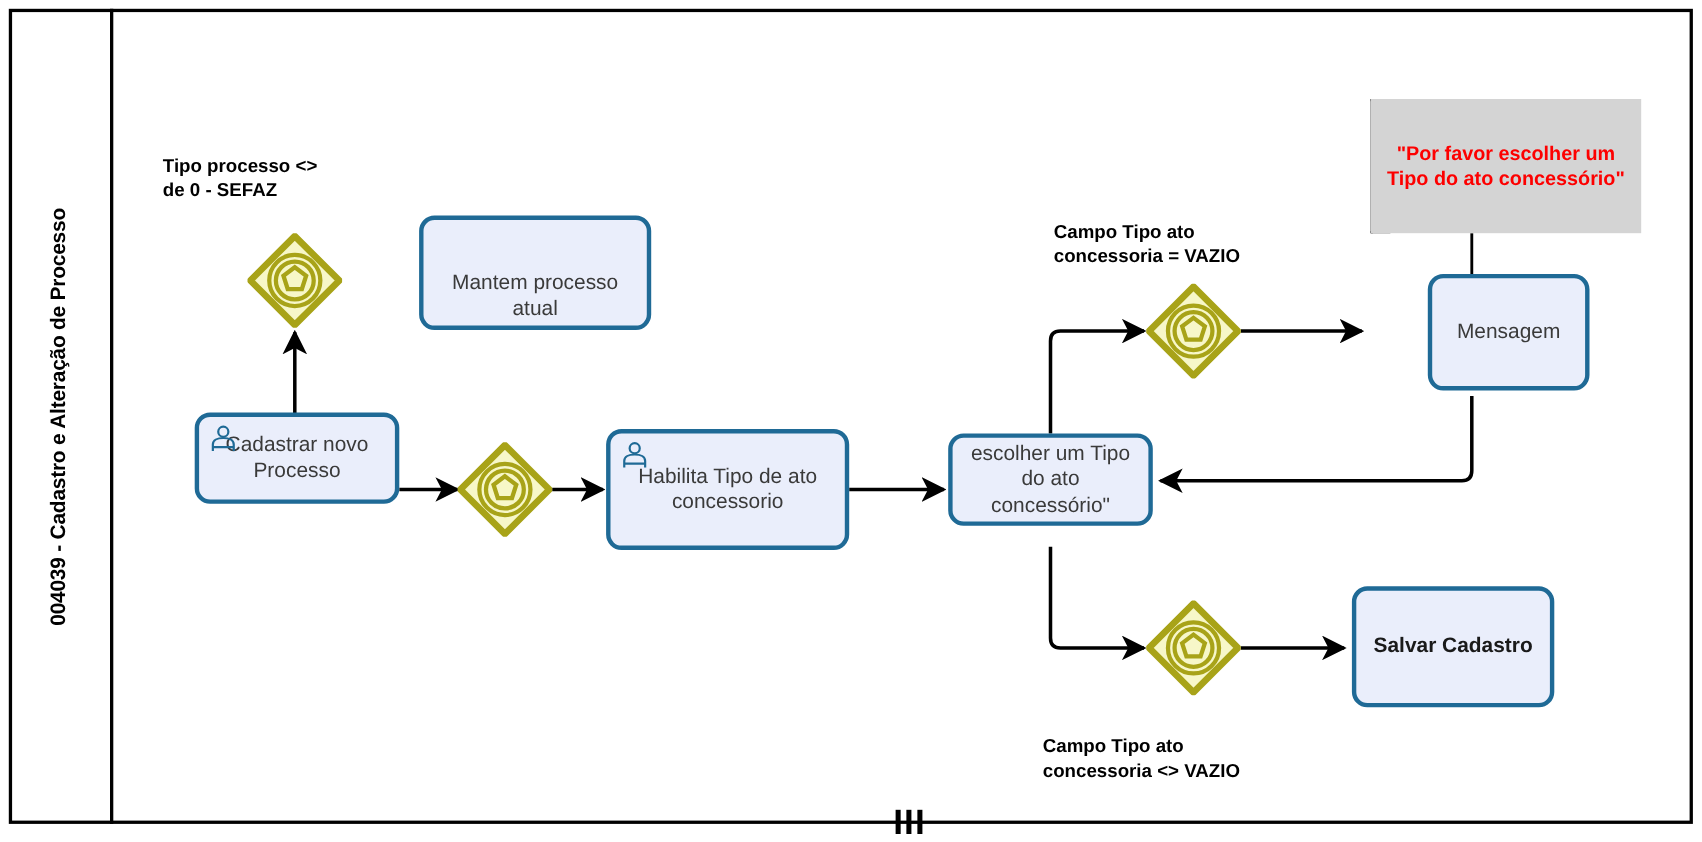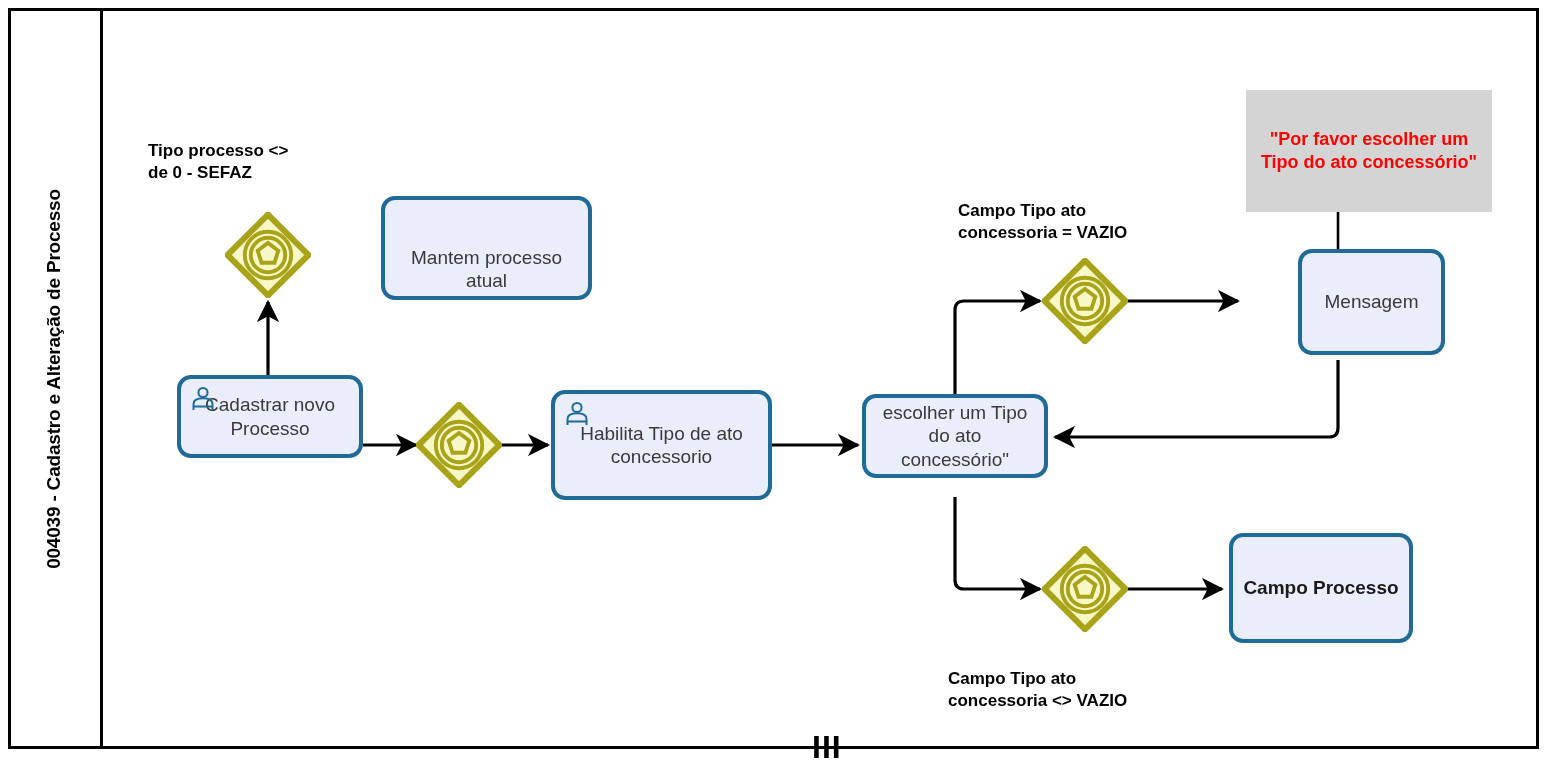--- a/index.html
+++ b/index.html
@@ -234,21 +234,21 @@
 
   <div class="task" style="left:862px; top:394px; width:186px; height:84px;">
     <span class="label">escolher um Tipo do ato concessório"</span>
   </div>
 
   <div class="task" style="left:1298px; top:249px; width:147px; height:106px;">
     <span class="label">Mensagem</span>
   </div>
 
   <div class="task bold" style="left:1229px; top:533px; width:184px; height:110px;">
-    <span class="label">Campo Processo</span>
+    <span class="label">Salvar Cadastro</span>
   </div>
 
   <div class="annotation-bracket" style="left:1246px; top:90px; height:122px;"></div>
   <div class="annotation" style="left:1246px; top:90px; width:246px; height:122px;">
     <span>"Por favor escolher um Tipo do ato concessório"</span>
   </div>
 
   <div class="edge-label" style="left:148px; top:118px; width:240px;">
     <span>Tipo processo &lt;&gt;
 de 0 - SEFAZ</span>

